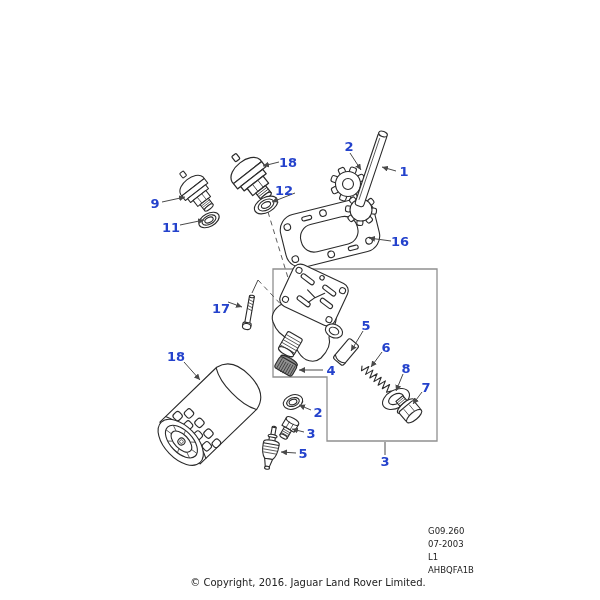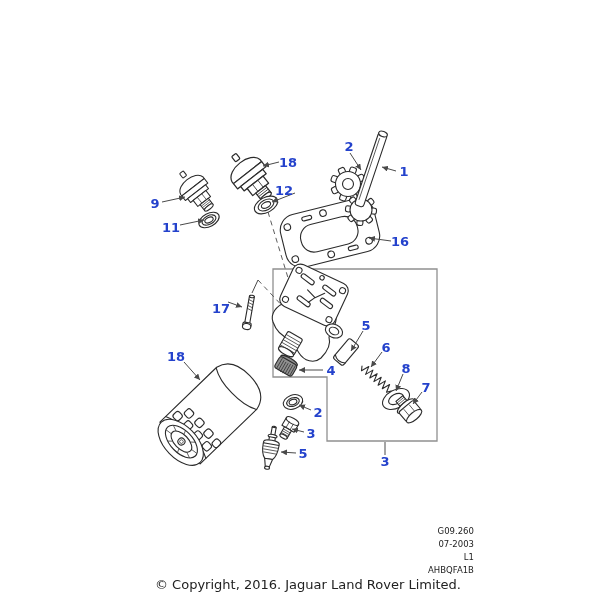--- a/index.html
+++ b/index.html
@@ -8,24 +8,24 @@
   .stage svg{position:absolute;left:0;top:0}
   .s{fill:none;stroke:var(--c-line_art,#2b2b2b);stroke-width:1.1;stroke-linecap:round;stroke-linejoin:round}
   .f{fill:#fff;stroke:var(--c-line_art,#2b2b2b);stroke-width:1.1;stroke-linejoin:round}
   .fg{fill:#8f8f8f;stroke:var(--c-line_art,#2b2b2b);stroke-width:1.1}
   .thin{fill:none;stroke:var(--c-line_art,#2b2b2b);stroke-width:.7}
   .leader{fill:none;stroke:var(--c-leader,#4a4a4a);stroke-width:1}
   .dash{fill:none;stroke:var(--c-leader,#4a4a4a);stroke-width:.9;stroke-dasharray:5 4}
   .box{fill:none;stroke:var(--c-assembly_box,#909090);stroke-width:1.3}
   .callout{position:absolute;transform:translate(-50%,-50%);font-size:13px;font-weight:bold;
            color:var(--c-callout,#2442cc);cursor:pointer;user-select:none}
-  .ref-block{position:absolute;left:451px;top:525px;transform:translateX(-50%);text-align:right;
+  .ref-block{position:absolute;left:451px;top:525px;transform:translateX(-50%);text-align:left;
              font-size:8.5px;line-height:13px;color:var(--c-footer_text,#222)}
   .copyright{position:absolute;left:308px;top:577px;transform:translateX(-50%);
-             font-size:13px;color:var(--c-footer_text,#222);white-space:nowrap}
+             font-size:10px;color:var(--c-footer_text,#222);white-space:nowrap}
 </style>
 </head>
 <body>
 
 <div class="stage">
 
 <svg width="600" height="600" viewBox="0 0 600 600">
   <defs>
     <marker id="arr" viewBox="0 0 6 6" markerUnits="userSpaceOnUse" markerWidth="6" markerHeight="6" refX="6" refY="3" orient="auto">
       <path d="M0,0 L6,3 L0,6 Z" fill="#4a4a4a"></path>

